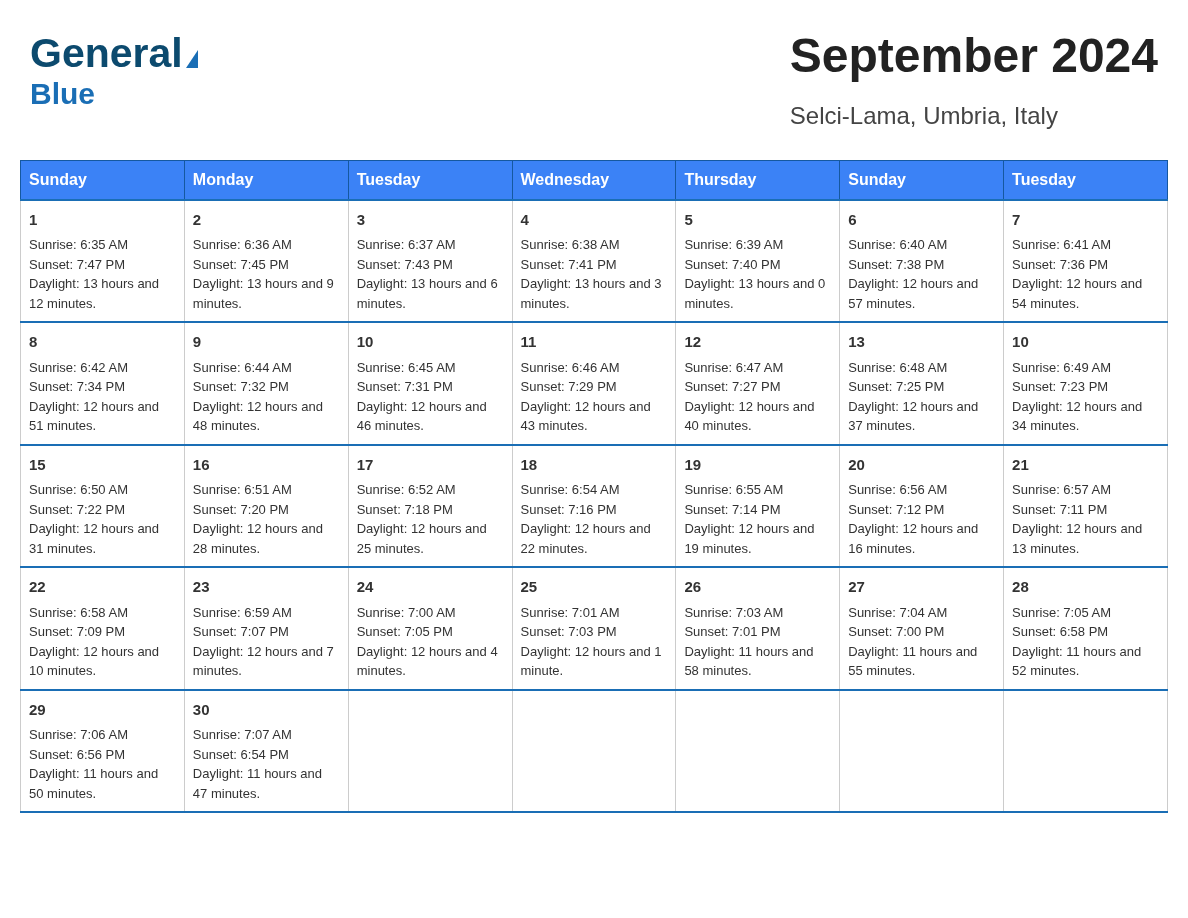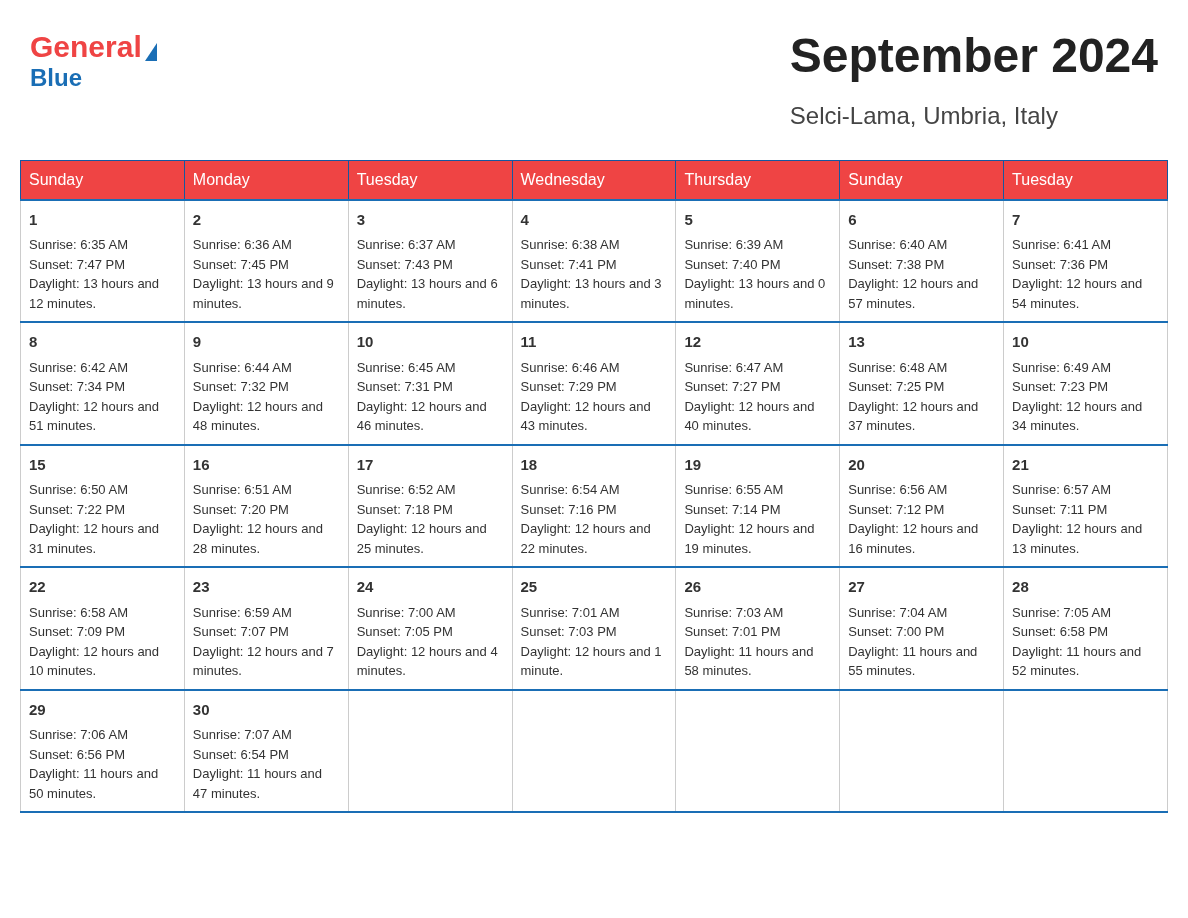--- a/index.html
+++ b/index.html
@@ -35,25 +35,25 @@
       font-size: 24px;
       color: #444;
       margin-top: 19px;
     }
     .calendar {
       width: 100%;
       border-collapse: collapse;
       border: 1px solid #aaa;
     }
     .calendar th {
-      background-color: #ef4444;
+      background-color: #3b82f6;
       color: #fff;
       padding: 10px 8px;
       font-size: 16px;
-      font-weight: normal;
+      font-weight: bold;
       text-align: left;
       border: 1px solid #1558a0;
     }
     .calendar td {
       vertical-align: top;
       padding: 8px;
       border: 1px solid #ccc;
       width: 14.28%;
       min-height: 100px;
       font-size: 13px;
@@ -71,26 +71,26 @@
     }
     .empty-cell {
       background: #fff;
     }
     .logo-container {
       display: flex;
       align-items: center;
       gap: 0;
     }
     .logo-general {
-      font-size: 30px;
+      font-size: 41px;
       font-weight: bold;
-      color: #ef4444;
+      color: #0c4a6e;
     }
     .logo-blue-text {
-      font-size: 24px;
+      font-size: 30px;
       font-weight: bold;
       color: #1a6eb5;
     }
     .logo-arrow {
       width: 0;
       height: 0;
       border-left: 12px solid transparent;
       border-top: 0px solid transparent;
       border-bottom: 18px solid #1a6eb5;
       display: inline-block;

